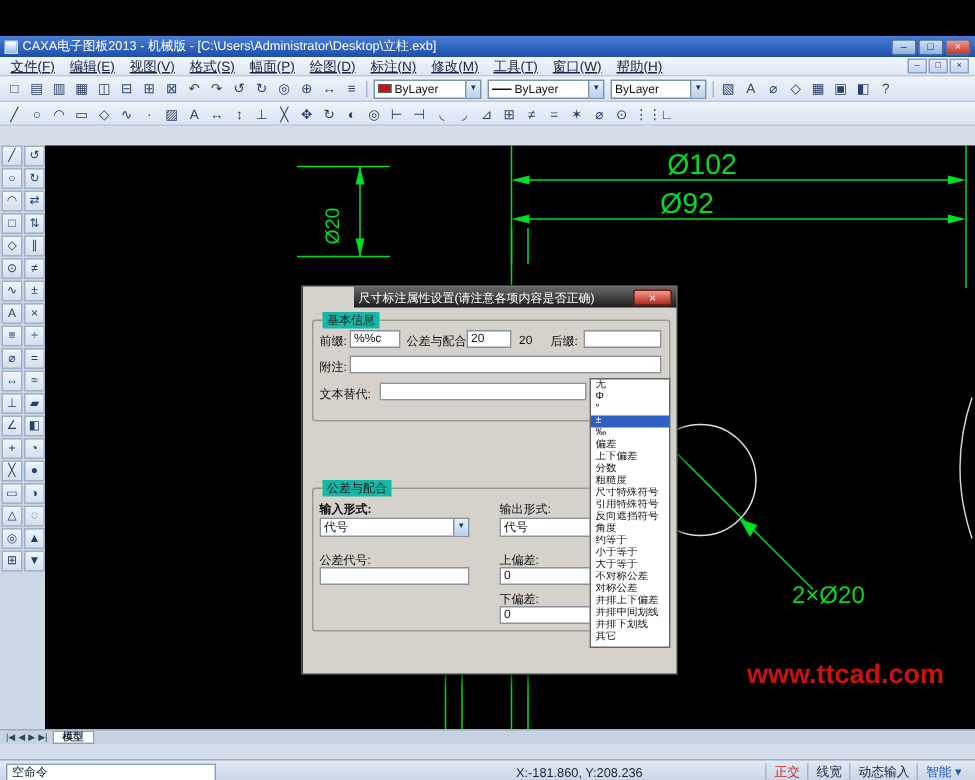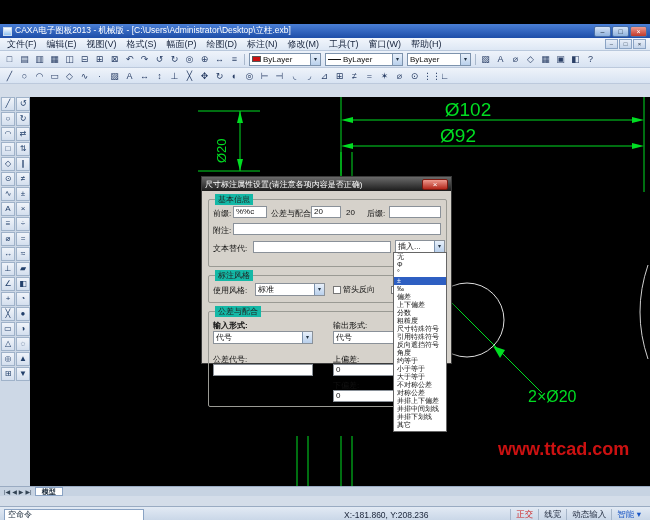--- a/index.html
+++ b/index.html
@@ -13,21 +13,21 @@
   .title { flex:1; font-size:8.5px; white-space:nowrap; overflow:hidden; }
   .winbtns { display:flex; gap:1px; }
   .wbtn { width:17px; height:11px; background:linear-gradient(#d5e3f6,#8fb2de); border:1px solid #486ea6;
     font-size:7px; line-height:9px; text-align:center; color:#123; border-radius:2px; }
   .wbtn.close { background:linear-gradient(#ef9a8e,#c0392b); color:#fff; }
 
   
   .menubar { position:absolute; left:0; top:14px; width:650px; height:13px;
     background:linear-gradient(#f2f6fc,#dde7f4); border-bottom:1px solid #b9c8dc;
     display:flex; align-items:center; padding-left:2px; }
-  .menuitem { padding:18px 5px; font-size:9px; color:#16233c; }
+  .menuitem { padding:18px 5px; font-size:9px; color:#16233c;text-decoration:underline; }
   .mdibtns { margin-left:auto; display:flex; gap:1px; margin-right:2px; }
   .mbtn { width:13px; height:10px; background:linear-gradient(#e8eef8,#c4d4ea); border:1px solid #8aa3c4;
     font-size:6px; line-height:8px; text-align:center; color:#234; }
 
   
   .toolbar { position:absolute; left:0; width:650px; background:linear-gradient(#eef3fa,#d8e3f2);
     border-bottom:1px solid #bcc9dc; display:flex; align-items:center; padding:0 2px; }
   #toolbar1 { top:27px; height:17px; }
   #toolbar2 { top:44px; height:16px; }
   .tbtn { width:15px; height:14px; font-size:9px; line-height:13px; text-align:center; color:#2a3f66;
@@ -54,22 +54,22 @@
   .leftbar { position:absolute; left:0; top:73px; width:30px; height:389px; background:#cdd8e6; display:flex; }
   .lcol { width:15px; display:flex; flex-direction:column; }
   .ltbtn { width:14px; height:14px; margin:0 0 1px 1px; background:linear-gradient(#f0f4fa,#d4dfee);
     border:1px solid #9fb2c9; font-size:8px; line-height:12px; text-align:center; color:#23406b; }
 
   
   .canvas { position:absolute; left:30px; top:73px; width:620px; height:389px; background:#000; }
   .canvas svg { display:block; }
 
   
-  .dialog { position:absolute; left:201px; top:152px; width:251px; height:188px; background:#d6d2cb;
-    border:1px solid #3a3a3a; box-shadow:2px 3px 8px rgba(0,0,0,.65); z-index:10; }
+  .dialog { position:absolute; left:201px; top:166px; width:251px; height:260px; background:#d6d2cb;
+    border:1px solid #3a3a3a; box-shadow:2px 3px 8px rgba(0,0,0,.65); z-index:10;padding-left:34px; }
   .dtitle { height:14px; background:linear-gradient(#6a6a6a,#1c1c1c); color:#fff; font-size:8px;
     display:flex; align-items:center; padding:0 3px; white-space:nowrap; overflow:hidden; }
   .dclose { margin-left:auto; width:26px; height:11px; background:linear-gradient(#ef9a8e,#b3271b);
     border:1px solid #7a180f; border-radius:2px; color:#fff; font-size:8px; line-height:9px; text-align:center; flex:none; }
   .group { position:absolute; border:1px solid #9a9a94; border-radius:2px; }
   .glabel { position:absolute; top:-6px; left:6px; background:#14b8a6; padding:0 3px; font-size:8px; color:#222; }
   .dlabel { position:absolute; font-size:8px; color:#111; white-space:nowrap;text-align:center; }
   .dfield { position:absolute; background:#fff; border:1px solid #8a9199; height:12px; font-size:8px;
     line-height:10px; padding:0 2px; color:#111; }
   .dcombo { position:absolute; background:#fff; border:1px solid #8a9199; height:13px; display:flex;
@@ -340,36 +340,20 @@
       <span class="dlabel" style="left:4px;top:25px;">附注:</span>
       <span class="dfield" style="left:24px;top:23px;width:208px;"></span>
       <span class="dlabel" style="left:4px;top:43px;">文本替代:</span>
       <span class="dfield" style="left:44px;top:41px;width:138px;"></span>
       <span class="dcombo" style="left:186px;top:40px;width:50px;">
         <span>插入...</span>
         <span class="carrow">▾</span>
       </span>
     </div>
 
-    <div class="group" style="left:6px;top:98px;width:239px;height:28px;">
-      <span class="glabel">标注风格</span>
-      <span class="dlabel" style="left:4px;top:9px;">使用风格:</span>
-      <span class="dcombo" style="left:46px;top:7px;width:70px;">
-        <span>标准</span>
-        <span class="carrow">▾</span>
-      </span>
-      <span class="cb" style="left:124px;top:8px;">
-        <span class="cbbox"></span>
-        <span>箭头反向</span>
-      </span>
-      <span class="cb" style="left:182px;top:8px;">
-        <span class="cbbox"></span>
-        <span>文字边框</span>
-      </span>
-    </div>
 
     <div class="group" style="left:6px;top:134px;width:239px;height:96px;">
       <span class="glabel">公差与配合</span>
       <span class="dlabel" style="left:4px;top:8px;font-weight:bold;">输入形式:</span>
       <span class="dcombo" style="left:4px;top:19px;width:100px;">
         <span>代号</span>
         <span class="carrow">▾</span>
       </span>
       <span class="dlabel" style="left:124px;top:8px;">输出形式:</span>
       <span class="dcombo" style="left:124px;top:19px;width:100px;">

